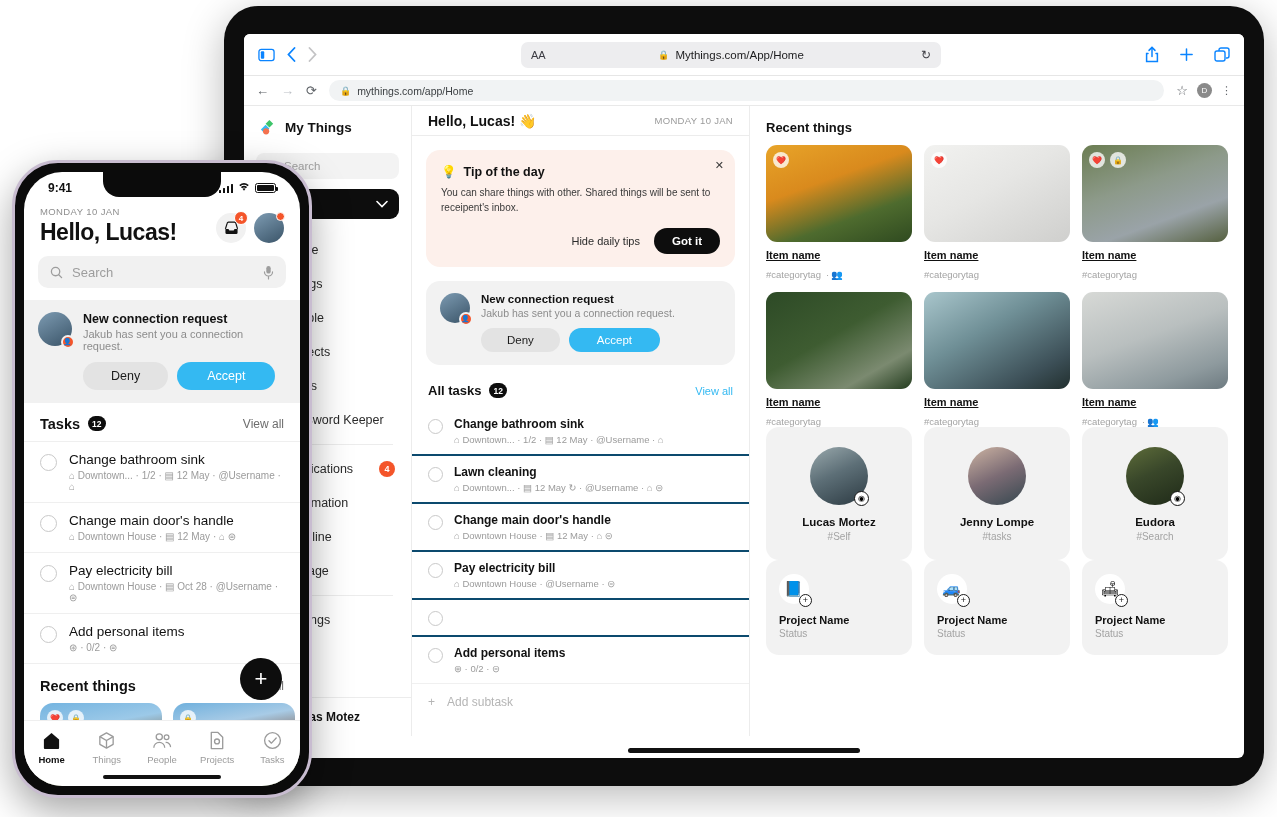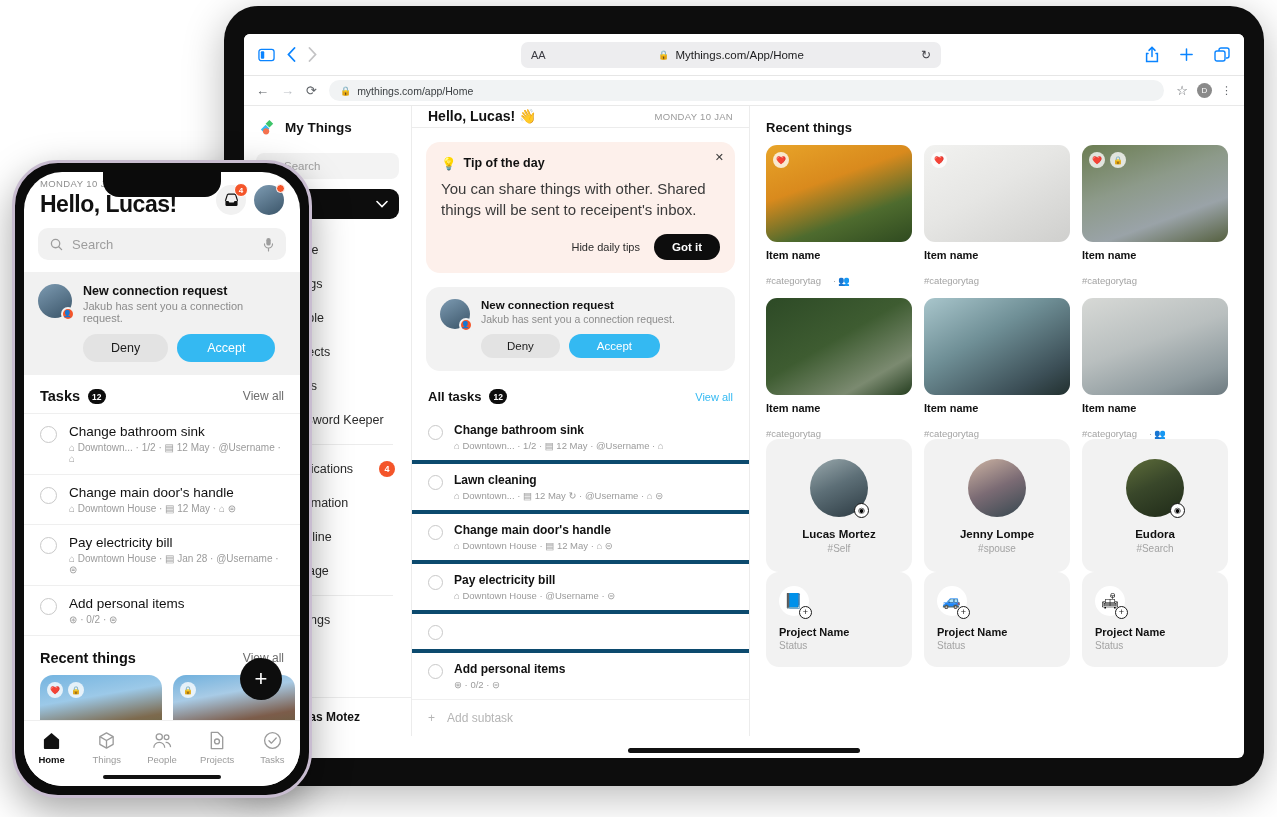--- a/index.html
+++ b/index.html
@@ -104,21 +104,21 @@
     padding: 0 16px; border-bottom: 1px solid #ececec;
   }
   .mid-greet { font-size: 14px; font-weight: bold; color: #111; }
   .mid-date { font-size: 9.5px; color: #9a9a9a; letter-spacing: .3px; }
 
   .tip-card {
     margin: 14px 14px 0; background: #fdf0eb; border-radius: 14px; padding: 14px 15px 13px;
     position: relative;
   }
   .tip-title { font-size: 12.5px; font-weight: bold; color: #111; display:flex; align-items:center; gap:7px; }
-  .tip-body { font-size: 15px; color: #3a3a3a; line-height: 1.45; margin-top: 7px; }
+  .tip-body { font-size: 10px; color: #3a3a3a; line-height: 1.45; margin-top: 7px; }
   .tip-actions { display: flex; align-items: center; justify-content: flex-end; gap: 14px; margin-top: 13px; }
   .tip-hide { font-size: 11px; color: #2b2b2b; }
   .btn-dark { background: #0d0d0d; color: #fff; font-size: 11.5px; font-weight: bold;
     border: none; border-radius: 999px; padding: 7px 18px; }
   .tip-close { position: absolute; top: 9px; right: 11px; font-size: 11px; color: #3a3a3a; }
 
   .conn-card {
     margin: 14px 14px 0; background: #f2f2f2; border-radius: 14px; padding: 12px 14px 13px;
     display: flex; gap: 11px;
   }
@@ -132,45 +132,45 @@
   .conn-btns { display: flex; gap: 9px; margin-top: 9px; }
   .btn-deny { background: #e3e3e3; color: #1b1b1b; border: none; border-radius: 999px;
     font-size: 11.5px; padding: 6px 26px; }
   .btn-accept { background: #34b9f2; color: #fff; border: none; border-radius: 999px;
     font-size: 11.5px; padding: 6px 28px; }
 
   .tasks-head {
     display: flex; align-items: center; justify-content: space-between;
     padding: 18px 16px 10px;
   }
-  .tasks-title { display: flex; align-items: flex-end; gap: 8px; font-size: 13px; font-weight: bold; color: #111; }
+  .tasks-title { display: flex; align-items: flex-start; gap: 8px; font-size: 13px; font-weight: bold; color: #111; }
   .count-pill { background: #0d0d0d; color: #fff; font-size: 8.5px; font-weight: bold;
     min-width: 15px; height: 15px; border-radius: 999px; padding: 0 4px;
     display: flex; align-items: center; justify-content: center; }
   .view-all { font-size: 11px; color: #34b9f2; }
   .view-all.gray { color: #6d6d6d; }
 
-  .task-row { display: flex; gap: 11px; padding: 9px 16px; border-top: 4px solid #0c4a6e; }
+  .task-row { display: flex; gap: 11px; padding: 9px 16px; border-top: 2px solid #0c4a6e; }
   .task-row:first-child { border-top: none; }
   .tcheck { width: 15px; height: 15px; border-radius: 50%; border: 1.3px solid #c9c9c9; flex: none; margin-top: 2px; }
   .ttitle { font-size: 12px; font-weight: bold; color: #111; }
   .tmeta { font-size: 9.5px; color: #9b9b9b; margin-top: 3px; display: flex; align-items: center; gap: 3px; flex-wrap: wrap;}
   .add-sub { display: flex; align-items: center; gap: 12px; padding: 11px 16px;
     font-size: 12px; color: #b5b5b5; border-top: 1px solid #f0f0f0; }
 
   
   .main-pad { padding: 14px 16px 0; }
   .sec-title { font-size: 13px; font-weight: bold; color: #111; margin-bottom: 10px; }
   .grid3 { display: grid; grid-template-columns: repeat(3,1fr); gap: 12px; }
   .thing-card .thumb { height: 97px; border-radius: 11px; position: relative; overflow: hidden; }
   .thumb-badges { position: absolute; left: 7px; top: 7px; display: flex; gap: 5px; }
   .bdg { width: 16px; height: 16px; border-radius: 50%; background: rgba(255,255,255,.78);
     display: flex; align-items: center; justify-content: center; font-size: 8px; }
-  .thing-name { font-size: 11px; font-weight: bold; color: #111; margin-top: 7px; }
-  .thing-tag { font-size: 9.5px; color: #a3a3a3; margin-top: 14px; display:flex; align-items:center; gap:12px;}
+  .thing-name { font-size: 11px; font-weight: bold; color: #111; margin-top: 7px; text-decoration: underline; }
+  .thing-tag { font-size: 9.5px; color: #a3a3a3; margin-top: 8px; display:flex; align-items:center; gap:5px;}
 
   .people-card { background: #f2f2f2; border-radius: 13px; padding: 20px 10px 18px; text-align: center; }
   .p-av { width: 58px; height: 58px; border-radius: 50%; margin: 0 auto; position: relative; }
   .p-av .ring { position: absolute; right: -1px; bottom: -1px; width: 15px; height: 15px;
     border-radius: 50%; background:#fff; border: 1.6px solid #111;
     display:flex;align-items:center;justify-content:center;font-size:8px;}
   .p-name { font-size: 11.5px; font-weight: bold; color: #111; margin-top: 11px; }
   .p-tag { font-size: 10px; color: #a3a3a3; margin-top: 3px; }
 
   .proj-card { background: #f2f2f2; border-radius: 13px; padding: 14px 13px 16px; }
@@ -559,21 +559,21 @@
               <div class="people-card">
                 <div class="p-av av-lucas">
                     <span class="ring">◉</span>
                   </div>
                 <div class="p-name">Lucas Mortez</div>
                 <div class="p-tag">#Self</div>
               </div>
               <div class="people-card">
                 <div class="p-av av-jenny"></div>
                 <div class="p-name">Jenny Lompe</div>
-                <div class="p-tag">#spouse</div>
+                <div class="p-tag">#tasks</div>
               </div>
               <div class="people-card">
                 <div class="p-av av-eudora">
                     <span class="ring">◉</span>
                   </div>
                 <div class="p-name">Eudora</div>
                 <div class="p-tag">#Search</div>
               </div>
             </div>
 
@@ -599,20 +599,37 @@
       </div>
 
       <div class="ipad-home-ind"></div>
     </div>
   </div>
 
   <div id="phone">
     <div id="phone-screen">
       <div class="notch"></div>
 
+      <div class="ph-status">
+        <span>9:41</span>
+        <span class="r">
+          <span class="sig">
+              <i style="height:3px"></i>
+              <i style="height:5px"></i>
+              <i style="height:7px"></i>
+              <i style="height:9px"></i>
+            </span>
+          <span>
+            <svg width="14" height="10" viewBox="0 0 16 12">
+                <path d="M8 10.4l1.8-2.2a2.8 2.8 0 0 0-3.6 0L8 10.4zM3.6 5.2A7 7 0 0 1 12.4 5.2l1.3-1.6a9 9 0 0 0-11.4 0l1.3 1.6zM5.6 7.6a4.1 4.1 0 0 1 4.8 0l1.3-1.6a6.2 6.2 0 0 0-7.4 0l1.3 1.6z" fill="#111"></path>
+              </svg>
+          </span>
+          <span class="pbat"></span>
+        </span>
+      </div>
 
       <div class="ph-head">
         <div>
           <div class="ph-date">MONDAY 10 JAN</div>
           <div class="ph-greet">Hello, Lucas!</div>
         </div>
         <div class="ph-actions">
           <span class="inbox-btn">
             <svg width="15" height="14" viewBox="0 0 16 15">
                 <path d="M1.5 8.5h3.2l1 1.8h4.6l1-1.8h3.2v4A1.5 1.5 0 0 1 13 14H3a1.5 1.5 0 0 1-1.5-1.5z" fill="#111"></path>
@@ -672,21 +689,21 @@
           <span class="ph-tcheck"></span>
           <div style="flex:1">
             <div class="ph-ttitle">Change main door's handle</div>
             <div class="ph-tmeta">⌂ Downtown House · ▤ 12 May · ⌂ ⊜</div>
           </div>
         </div>
         <div class="ph-task-row">
           <span class="ph-tcheck"></span>
           <div style="flex:1">
             <div class="ph-ttitle">Pay electricity bill</div>
-            <div class="ph-tmeta">⌂ Downtown House · ▤ Jan 28 · @Username · ⊜</div>
+            <div class="ph-tmeta">⌂ Downtown House · ▤ Oct 28 · @Username · ⊜</div>
           </div>
         </div>
         <div class="ph-task-row">
           <span class="ph-tcheck"></span>
           <div style="flex:1">
             <div class="ph-ttitle">Add personal items</div>
             <div class="ph-tmeta">⊛ · 0/2 · ⊜</div>
           </div>
         </div>
       </div>

